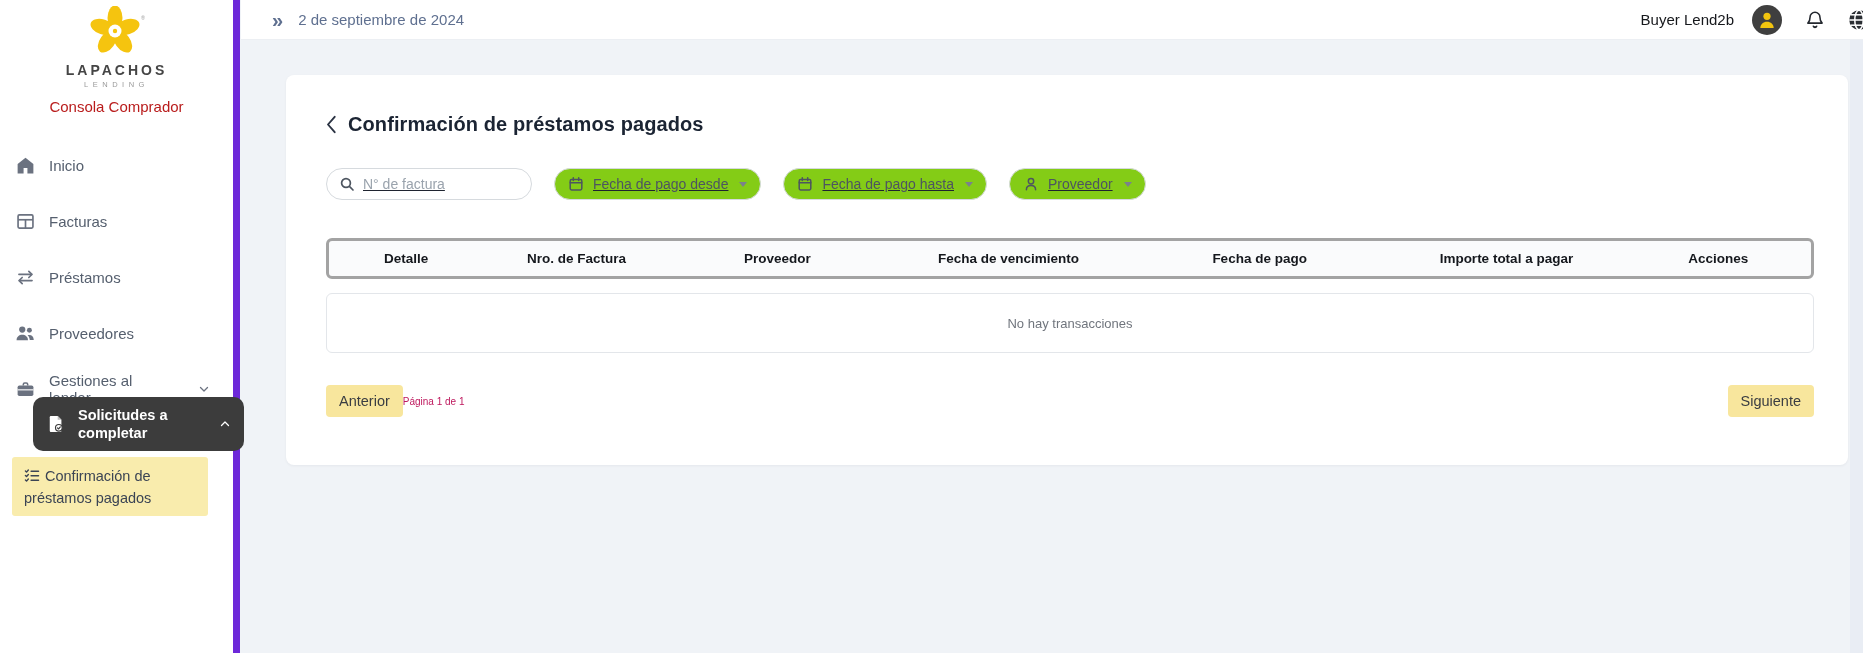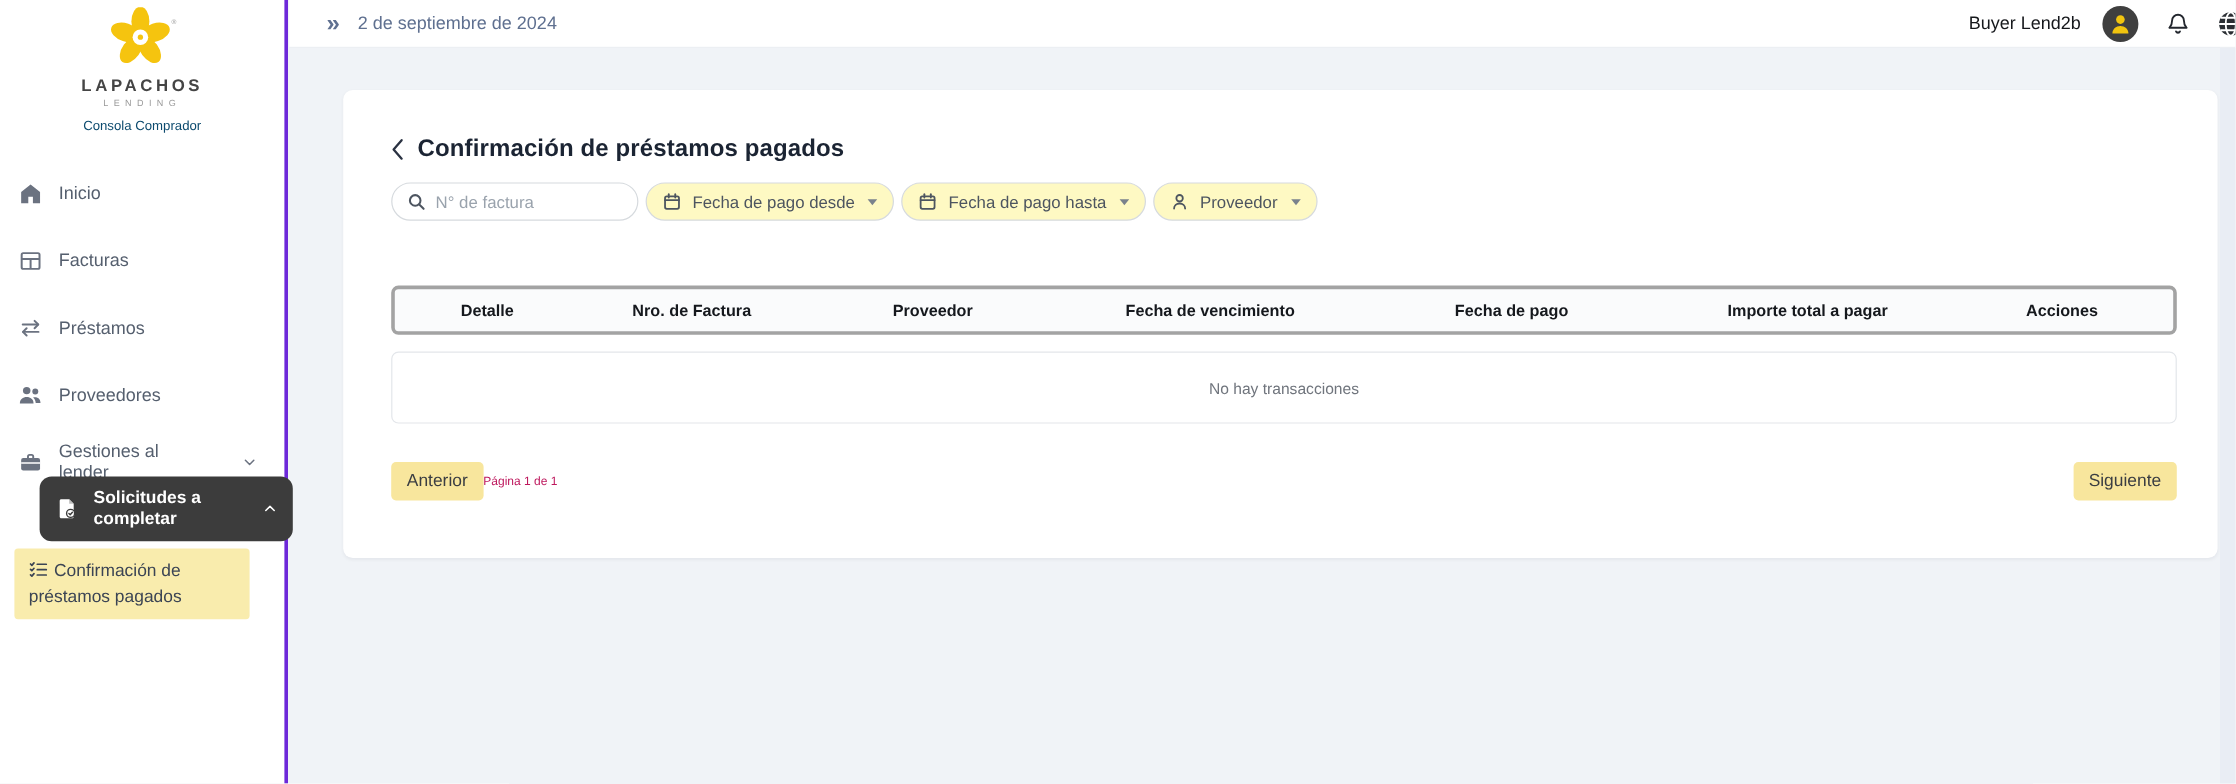--- a/index.html
+++ b/index.html
@@ -5,26 +5,26 @@
   * { margin:0; padding:0; box-sizing:border-box; }
   html,body { width:1863px; height:653px; }
   body {
     position:relative; overflow:hidden;
     font-family:"Liberation Sans", sans-serif;
     background:#f0f3f7; color:#1f2430;
   }
   
   .sidebar {
     position:absolute; left:0; top:0; width:240px; height:653px;
-    background:#ffffff; border-right:3px solid #6d28d9; z-index:5;
+    background:#ffffff; border-right:7px solid #6d28d9; z-index:5;
   }
   .logo-block { padding-top:6px; text-align:center; }
   .logo-title { margin-top:2px; font-size:14px; font-weight:bold; letter-spacing:3px; color:#454545; }
   .logo-sub { margin-top:2px; font-size:7.5px; letter-spacing:4.5px; color:#9a9a9a; }
-  .console-label { margin-top:9px; font-size:11px; color:#0c4a6e; }
+  .console-label { margin-top:9px; font-size:15px; color:#b91c1c; }
   .nav { margin-top:22px; }
   .nav-item {
     height:56px; display:flex; align-items:center; gap:13px;
     padding:0 14px; color:#555f6e; font-size:15px; cursor:pointer;
   }
   .nav-item .ic { width:22px; height:22px; flex:0 0 22px; display:flex; align-items:center; justify-content:center; }
   .nav-item .spacer { flex:1; }
   .nav-group-active {
     position:absolute; left:12px; top:397px; width:211px; height:54px;
     background:#3c3c3c; border-radius:10px; color:#ffffff;
@@ -58,32 +58,32 @@
   .main { position:absolute; left:241px; top:40px; right:0; bottom:0; background:#f0f3f7; }
   .scroll-strip { position:absolute; right:0; top:40px; bottom:0; width:13px; background:#e9edf4; z-index:6; }
   .card {
     position:absolute; left:286px; top:75px; width:1562px; height:390px;
     background:#ffffff; border-radius:8px; box-shadow:0 1px 3px rgba(16,24,40,.05); z-index:1;
   }
   .card-title-row { position:absolute; left:40px; top:38px; display:flex; align-items:center; gap:11px; }
   .back-btn { display:flex; align-items:center; cursor:pointer; }
   .page-title { font-size:20px; font-weight:600; color:#1b2433; letter-spacing:.1px; }
   
-  .filter-row { position:absolute; left:40px; top:77px; display:flex; gap:6px; }
+  .filter-row { position:absolute; left:40px; top:93px; display:flex; gap:22px;text-decoration:underline; }
   .search-pill {
     width:206px; height:32px; border:1px solid #d6dade; border-radius:16px;
     display:flex; align-items:center; gap:8px; padding:0 12px; background:#fff;
   }
   .search-pill input {
     border:none; outline:none; width:140px; font-size:14px; color:#333;
     font-family:"Liberation Sans", sans-serif; background:transparent;
   }
   .search-pill input::placeholder { color:#9aa3ad; }
   .pill {
-    height:32px; border:1px solid #d6dade; border-radius:16px; background:#fef9c3;
+    height:32px; border:1px solid #d6dade; border-radius:16px; background:#84cc16;
     display:flex; align-items:center; gap:9px; padding:0 13px;
     font-size:14px; color:#4d5560; cursor:pointer; white-space:nowrap;
   }
   .caret { width:0; height:0; border-left:4.5px solid transparent; border-right:4.5px solid transparent; border-top:5.5px solid #7a828c; margin-left:2px; }
   
   .thead {
     position:absolute; left:40px; right:34px; top:163px; height:41px;
     background:#fafbfc; border:3px solid #a3a3a3; border-radius:6px;
     display:flex; align-items:center;
   }

